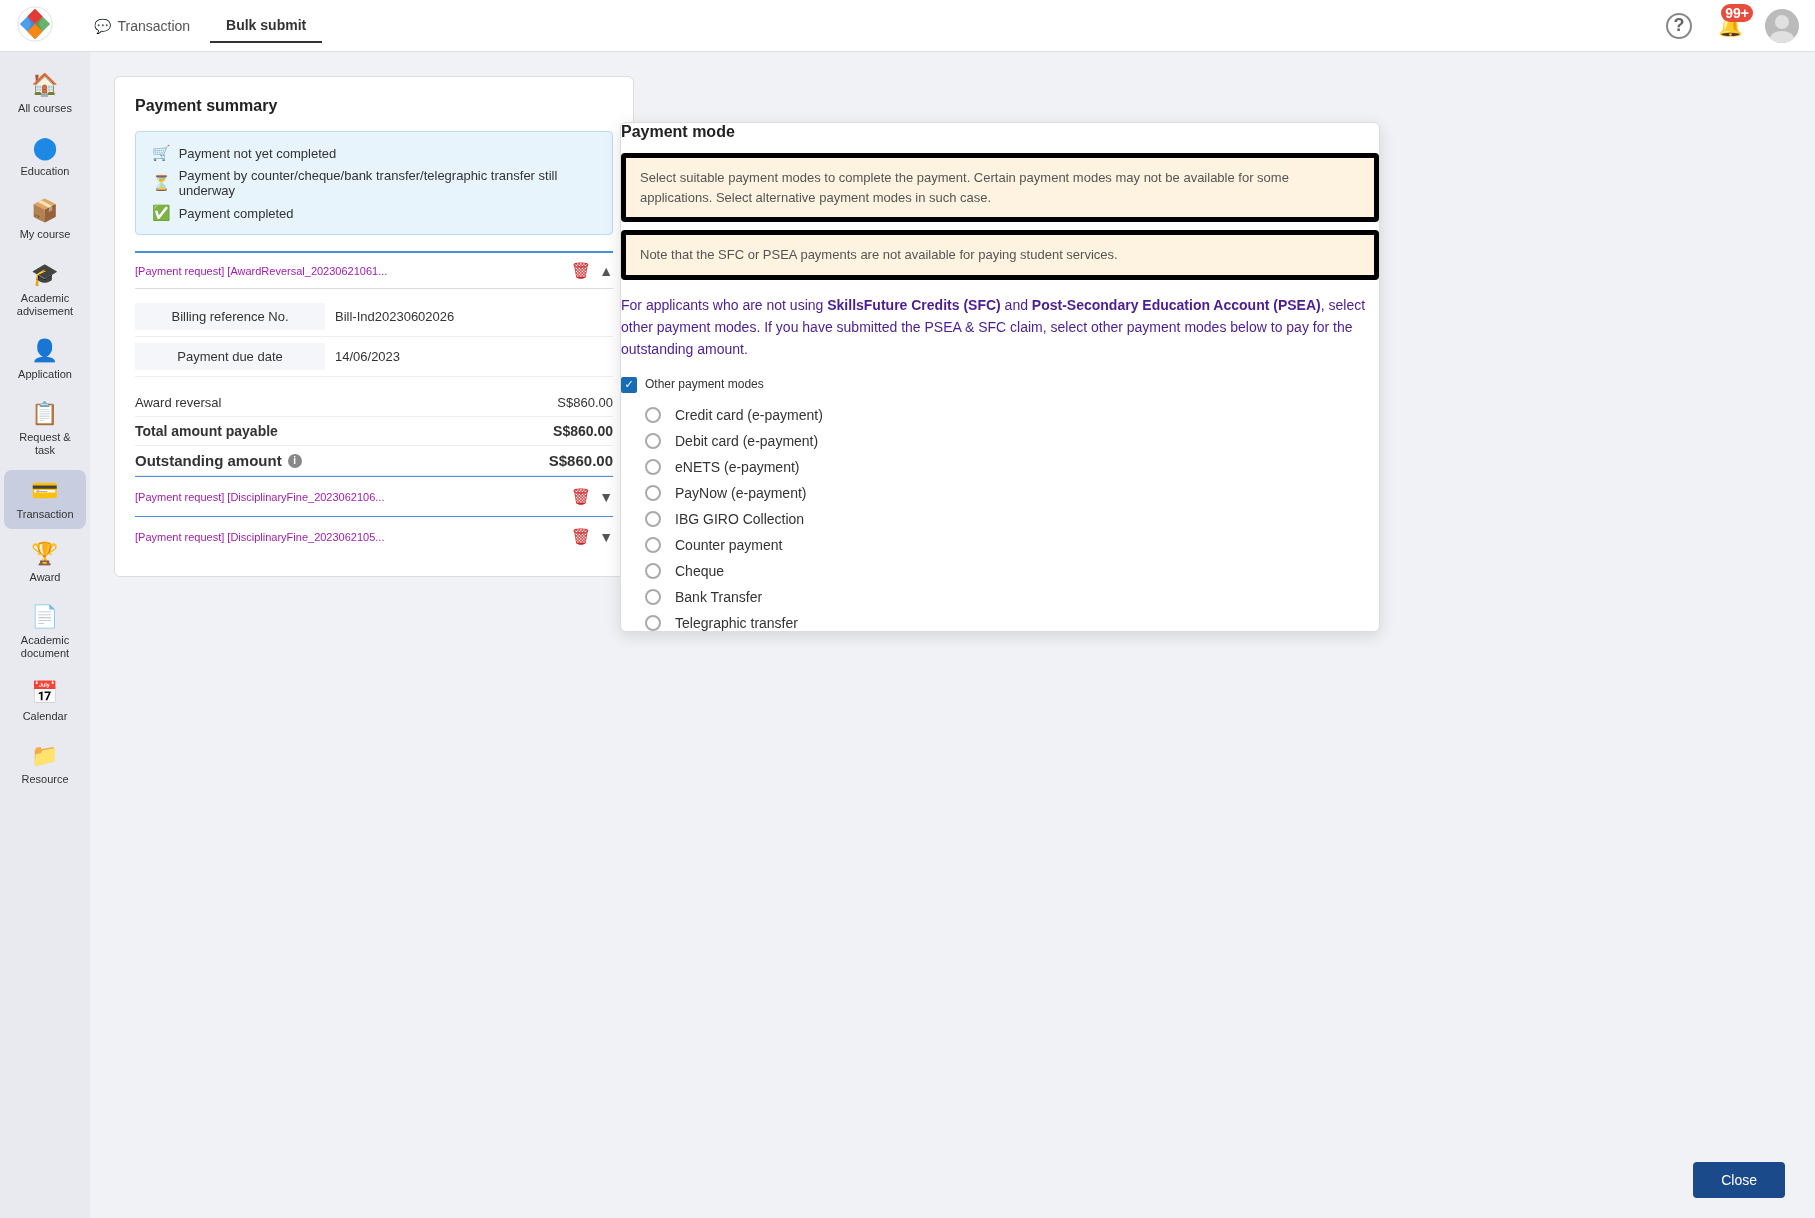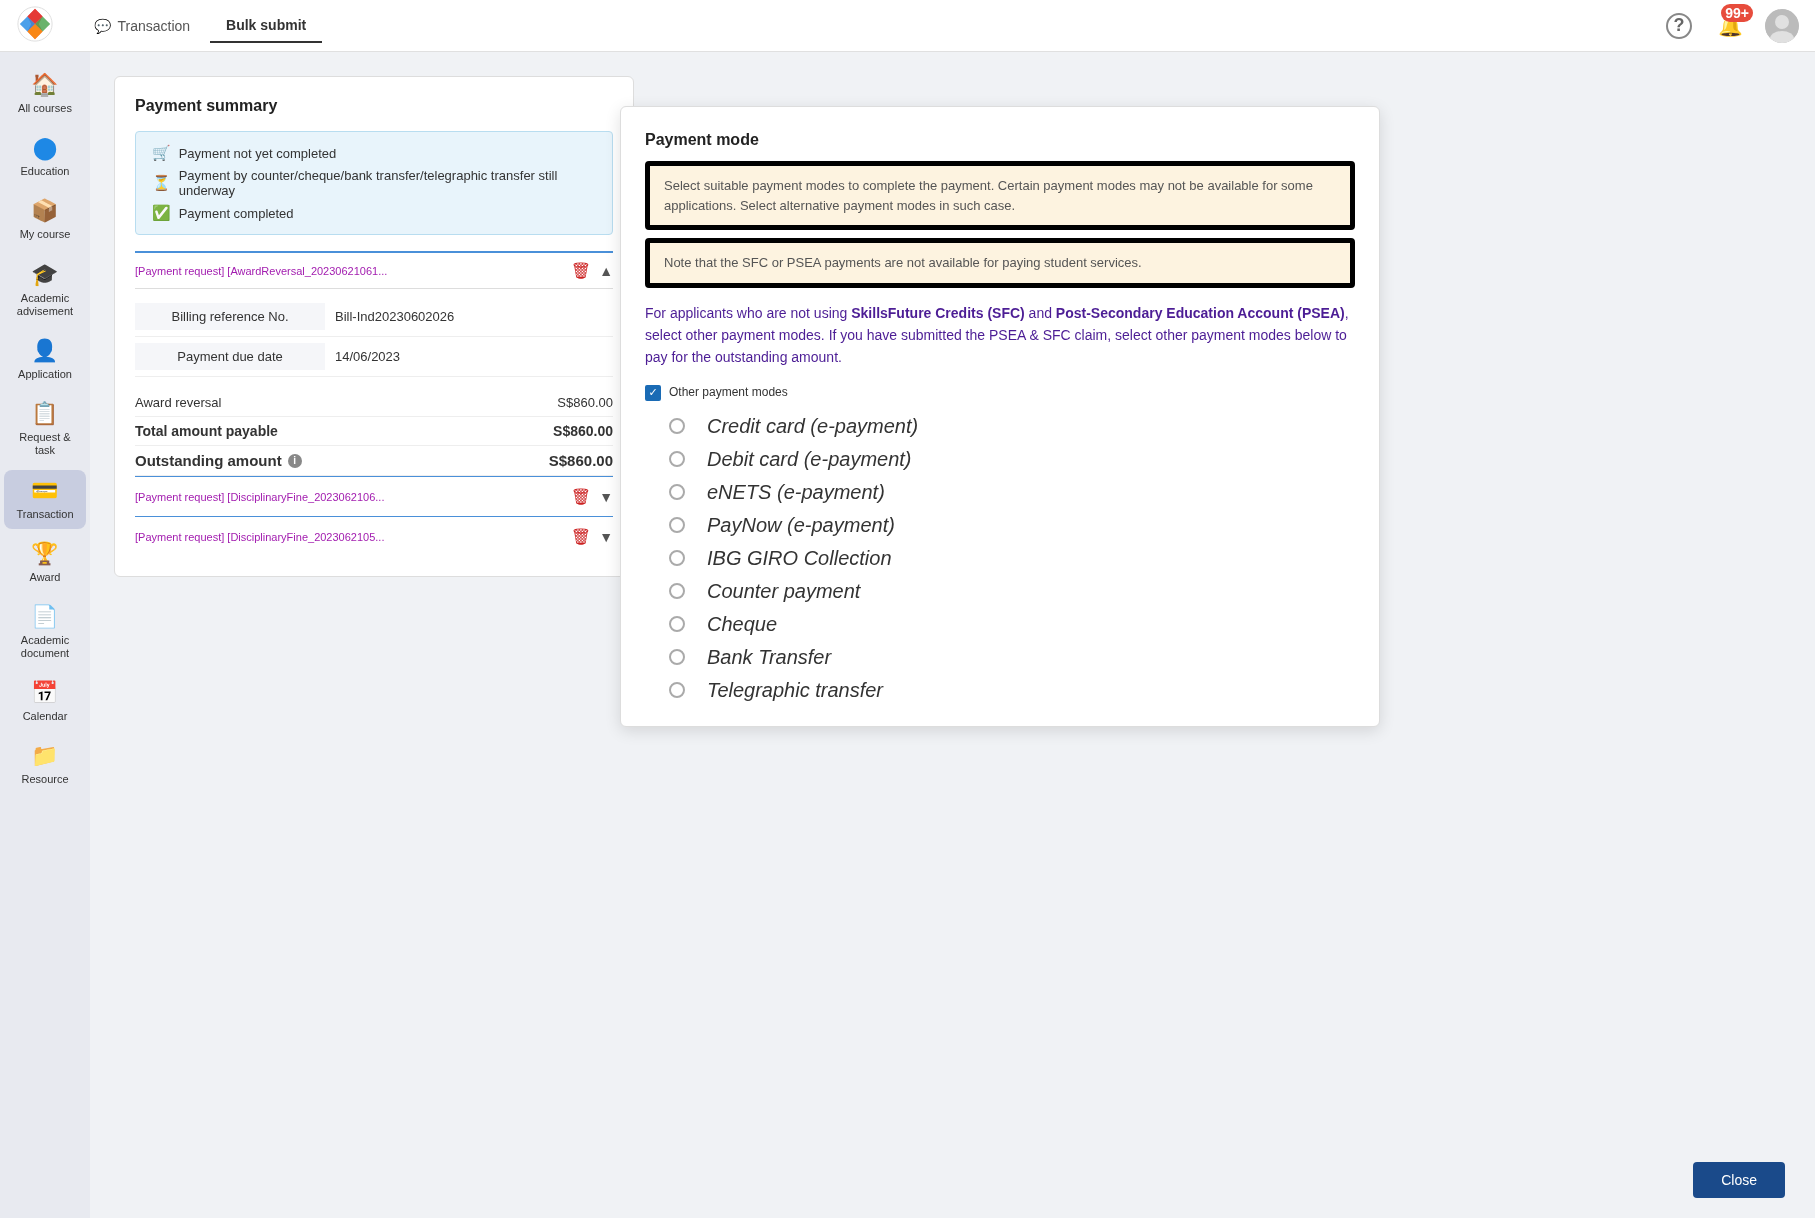--- a/index.html
+++ b/index.html
@@ -247,27 +247,26 @@
       display: flex;
       align-items: center;
       justify-content: space-between;
       padding: 10px 0;
       border-top: 1px solid #4a90d9;
     }
 
     
     .payment-mode-overlay {
       position: absolute;
-      top: 54px;
+      top: 70px;
       left: 530px;
       right: 20px;
       background: #fff;
       border: 1px solid #ddd;
       border-radius: 6px;
-      padding: 24px;
       box-shadow: 0 4px 16px rgba(0,0,0,0.12);
       max-width: 760px;
     }
     .modal-title {
       font-size: 16px;
       font-weight: 700;
       color: #222;
       margin-bottom: 12px;
     }
     .warning-box {
@@ -315,25 +314,24 @@
     }
     .radio-options {
       display: flex;
       flex-direction: column;
       gap: 10px;
       padding-left: 24px;
     }
     .radio-option {
       display: flex;
       align-items: center;
-      gap: 22px;
-      font-size: 20px;
-      color: #333;
-      cursor: pointer;
-      font-style: italic;
+      gap: 14px;
+      font-size: 14px;
+      color: #333;
+      cursor: pointer;
     }
     .radio-btn {
       width: 16px;
       height: 16px;
       border: 2px solid #aaa;
       border-radius: 50%;
       flex-shrink: 0;
       background: #fff;
     }
     .close-btn {

